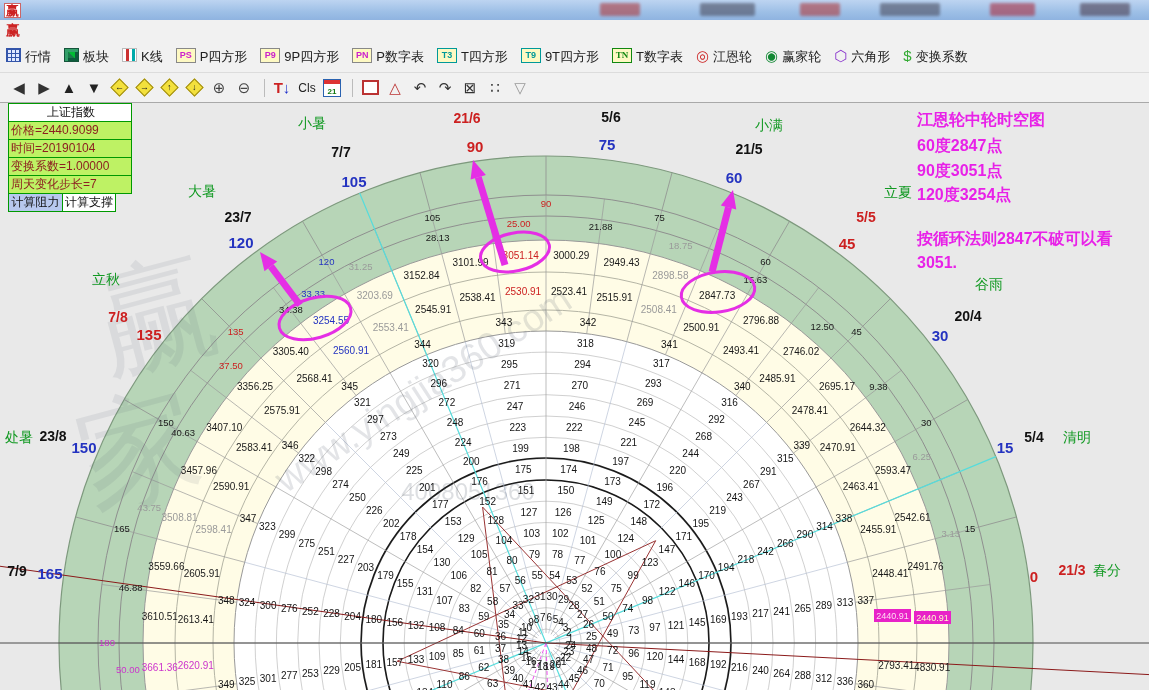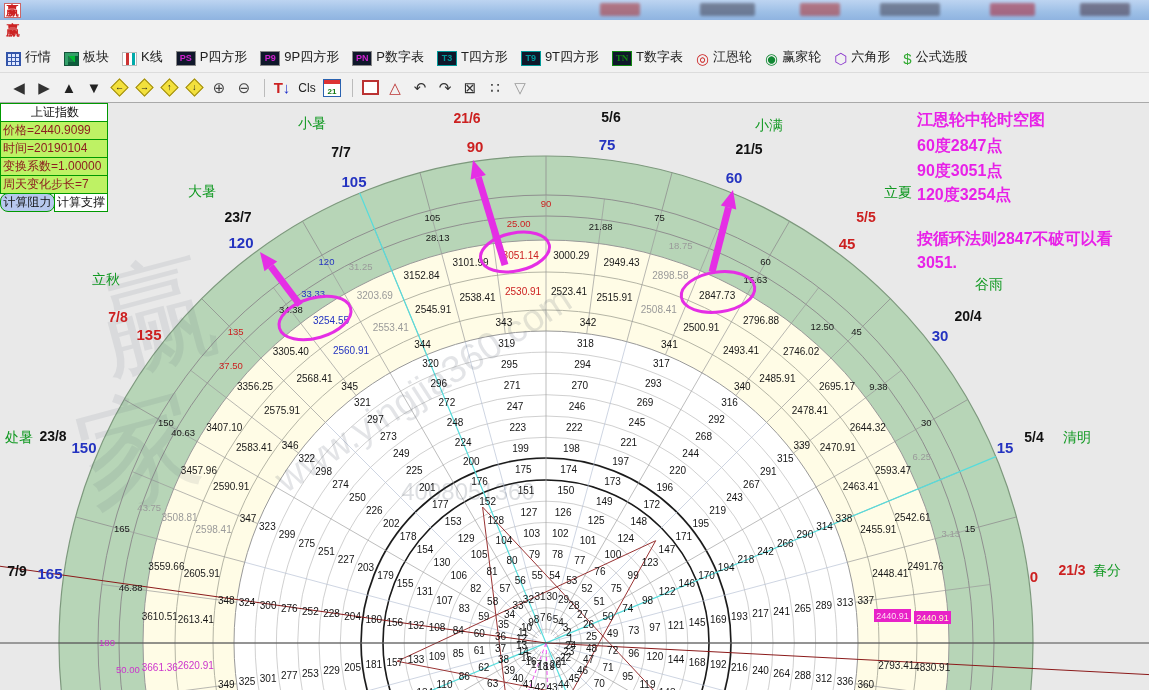--- a/index.html
+++ b/index.html
@@ -11,53 +11,53 @@
     font-size:12px;color:#15171c;border-bottom:1px solid #7e9cc4;}
   #titlebar .logo{color:#c22;font-weight:bold;font-size:13px;margin:0 5px 0 4px;background:#fff;
     line-height:13px;padding:0 1px;border:1px solid #c66;}
   .tb-artifact{position:absolute;top:3px;height:13px;border-radius:2px;filter:blur(1.5px);opacity:.55;}
   #menubar{position:absolute;left:0;top:20px;width:1149px;height:21px;z-index:5;background:#f1f1f1;
     border-bottom:1px solid #d8d8d8;display:flex;align-items:center;font-size:13px;color:#111;}
   #menubar .logo{color:#c22;font-weight:bold;margin:0 8px 0 6px;font-size:14px;}
   .menu-item{padding:0 10px;cursor:default;}
   #toolbar1{position:absolute;left:0;top:41px;width:1149px;height:31px;z-index:5;background:#f1f1f1;
     border-bottom:1px solid #dcdcdc;display:flex;align-items:center;font-size:13px;color:#222;padding-left:6px;}
-  .t1item{display:inline-flex;align-items:flex-end;margin-right:13px;gap:4px;white-space:nowrap;}
+  .t1item{display:inline-flex;align-items:flex-start;margin-right:13px;gap:4px;white-space:nowrap;}
   .ic{display:inline-block;width:15px;height:14px;box-sizing:border-box;}
   .ic-grid{border:1px solid #3355aa;background:
      linear-gradient(#3355aa 1px,transparent 1px) 0 4px/100% 4px,
      linear-gradient(90deg,#3355aa 1px,transparent 1px) 4px 0/4px 100%,#dfe8ff;}
   .ic-blocks{background:linear-gradient(45deg,#1a7a4a 48%,#0b3 52%);border:1px solid #14543a;
      box-shadow:inset 3px 3px 0 #34a06a, inset -3px -3px 0 #0d5c3c;}
   .ic-kline{background:linear-gradient(90deg,transparent 3px,#c33 3px,#c33 6px,transparent 6px,transparent 9px,#0aa 9px,#0aa 12px,transparent 12px),#fff;border:1px solid #bbb;}
   .badge{display:inline-block;min-width:16px;height:13px;line-height:13px;border:1px solid #888;
-     background:#0f172a;font-size:9px;font-weight:bold;text-align:center;padding:0 1px;}
+     background:#fef9c3;font-size:9px;font-weight:bold;text-align:center;padding:0 1px;}
   .badge.mag{color:#c2c;} .badge.teal{color:#099;border-color:#099;} .badge.grn{color:#181;border-color:#181;font-family:Liberation Serif, serif;}
   .glyph{font-size:15px;line-height:15px;}
   #toolbar2{position:absolute;left:0;top:73px;width:1149px;height:29px;z-index:5;background:#f1f1f1;
     border-bottom:1px solid #a9a9a9;display:flex;align-items:center;padding-left:8px;color:#333;}
   .t2btn{display:inline-flex;align-items:center;justify-content:center;min-width:22px;height:22px;
     margin-right:3px;font-size:15px;cursor:default;}
   .t2sep{width:1px;height:18px;background:#bbb;margin:0 6px;}
   .diamond{width:11px;height:11px;background:#f3e03c;border:1px solid #9d8a12;transform:rotate(45deg);
     display:flex;align-items:center;justify-content:center;}
   .diamond span{transform:rotate(-45deg);font-size:9px;color:#222;line-height:9px;}
   .cal{width:16px;height:16px;border:1px solid #2a62b0;background:#fff;position:relative;font-size:8px;}
   .cal .strip{position:absolute;top:0;left:0;right:0;height:4px;background:#d33;}
   .cal .num{position:absolute;bottom:0;left:0;right:0;text-align:center;color:#171;font-weight:bold;}
   .rectTool{width:13px;height:11px;border:2px solid #b33;background:#fff;}
   .clsTxt{font-size:12px;color:#222;}
   
-  #panel{position:absolute;left:0;top:103px;width:108px;z-index:4;font-size:12px;}
+  #panel{position:absolute;left:8px;top:103px;width:124px;z-index:4;font-size:12px;}
   #panel .cell{box-sizing:border-box;border:1px solid #090;height:19px;line-height:17px;
     background:#bef264;color:#8c2020;padding-left:2px;white-space:nowrap;overflow:hidden;margin-top:-1px;}
   #panel .head{background:#fff;color:#111;text-align:center;margin-top:0;}
   #panel .btnrow{display:flex;margin-top:-1px;}
   #panel .btn{box-sizing:border-box;border:1px solid #090;height:19px;line-height:17px;text-align:center;color:#111;}
-  #panel .btn.b1{width:55px;background:#b7c8ee;border-radius:8px;}
+  #panel .btn.b1{width:55px;background:#b7c8ee;}
   #panel .btn.b2{width:54px;background:#fff;margin-left:-1px;}
   
   #chart-bg{position:absolute;left:0;top:100px;width:1149px;height:590px;background:#e9e9e9;z-index:0;}
   #wheel-svg{position:absolute;left:0;top:0;width:1149px;height:690px;z-index:1;}
   svg text{font-family:"Liberation Sans","DejaVu Sans",sans-serif;}
 </style>
 </head>
 <body>
 
 <div id="titlebar">
@@ -118,21 +118,21 @@
     <span class="t1item">
       <span class="glyph" style="color: rgb(17, 136, 51);">◉</span>
       <span>赢家轮</span>
     </span>
     <span class="t1item">
       <span class="glyph" style="color: rgb(136, 51, 204);">⬡</span>
       <span>六角形</span>
     </span>
     <span class="t1item">
       <span class="glyph" style="color: rgb(51, 170, 51);">$</span>
-      <span>公式选股</span>
+      <span>变换系数</span>
     </span>
   </div>
 
 <div id="toolbar2">
     <span class="t2btn" style="color: rgb(51, 51, 51);">◀</span>
     <span class="t2btn" style="color: rgb(51, 51, 51);">▶</span>
     <span class="t2btn" style="color: rgb(34, 34, 34);">▲</span>
     <span class="t2btn" style="color: rgb(34, 34, 34);">▼</span>
     <span class="t2btn">
       <span class="diamond">

